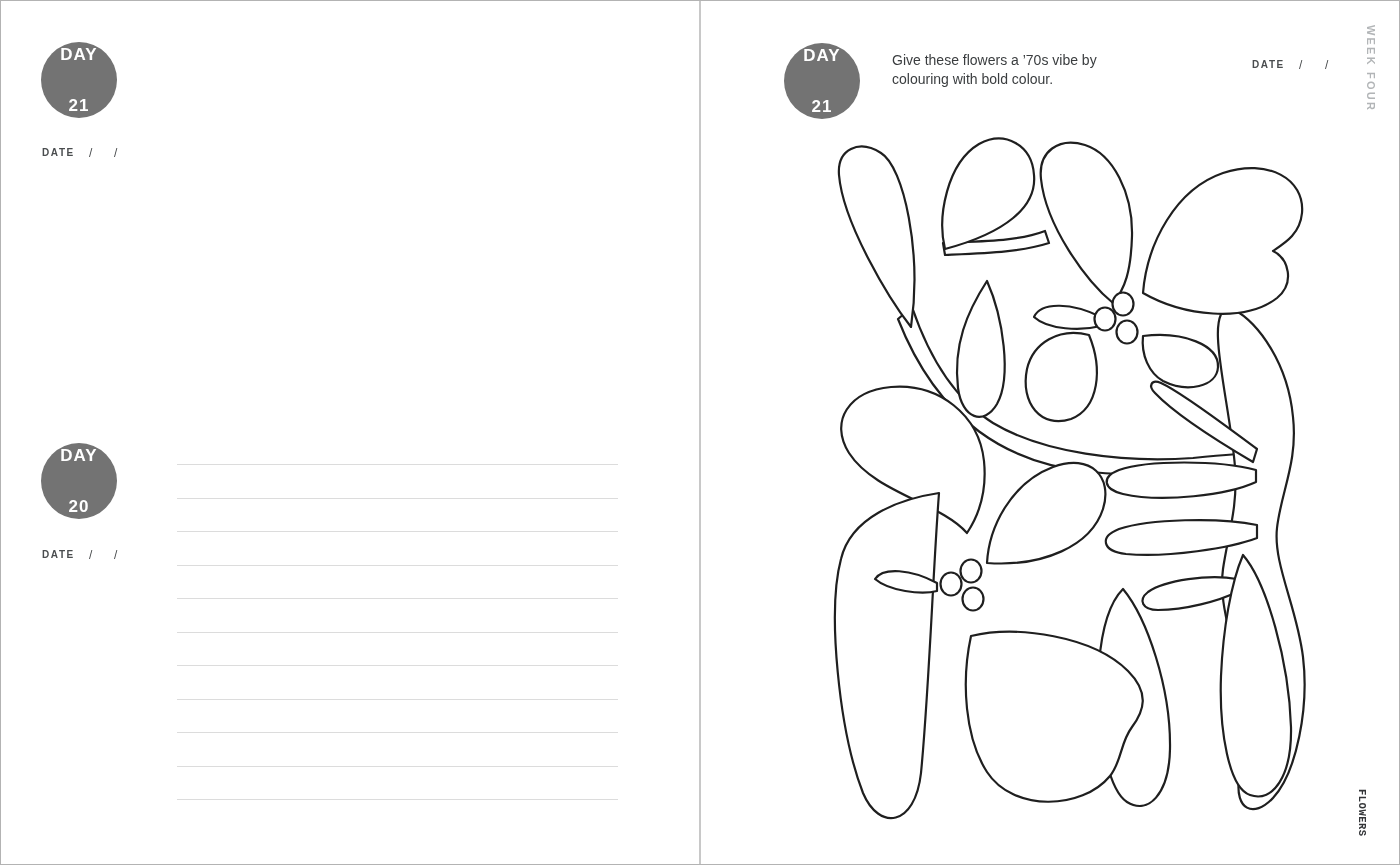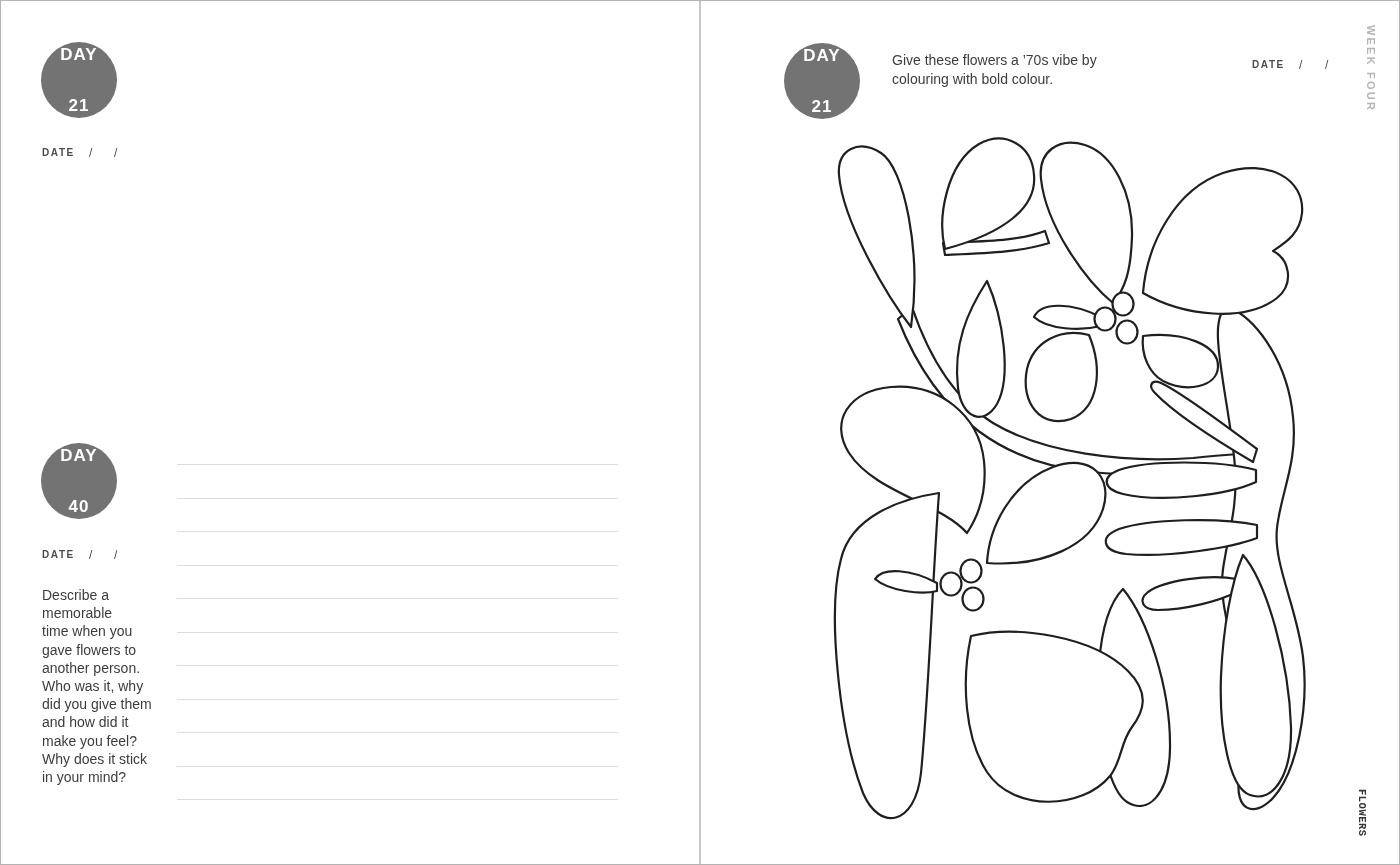--- a/index.html
+++ b/index.html
@@ -72,40 +72,29 @@
 
     <div class="date-row" style="left:41px; top:145px; width:130px;">
       <span class="date-label">DATE</span>
       <span class="slash" style="left:47px;">/</span>
       <span class="slash" style="left:72px;">/</span>
     </div>
 
 
     <div class="badge" style="left:40px; top:442px;">
       <span>DAY</span>
-      <span>40</span>
+      <span>20</span>
     </div>
 
     <div class="date-row" style="left:41px; top:547px; width:130px;">
       <span class="date-label">DATE</span>
       <span class="slash" style="left:47px;">/</span>
       <span class="slash" style="left:72px;">/</span>
     </div>
 
-    <div class="prompt" style="left:41px; top:585px; width:150px;">Describe a
-memorable
-time when you
-gave flowers to
-another person.
-Who was it, why
-did you give them
-and how did it
-make you feel?
-Why does it stick
-in your mind?</div>
 
     <div class="lines" id="writing-lines">
         <div class="line" style="top: 0px;"></div>
         <div class="line" style="top: 33.5px;"></div>
         <div class="line" style="top: 67px;"></div>
         <div class="line" style="top: 100.5px;"></div>
         <div class="line" style="top: 134px;"></div>
         <div class="line" style="top: 167.5px;"></div>
         <div class="line" style="top: 201px;"></div>
         <div class="line" style="top: 234.5px;"></div>

